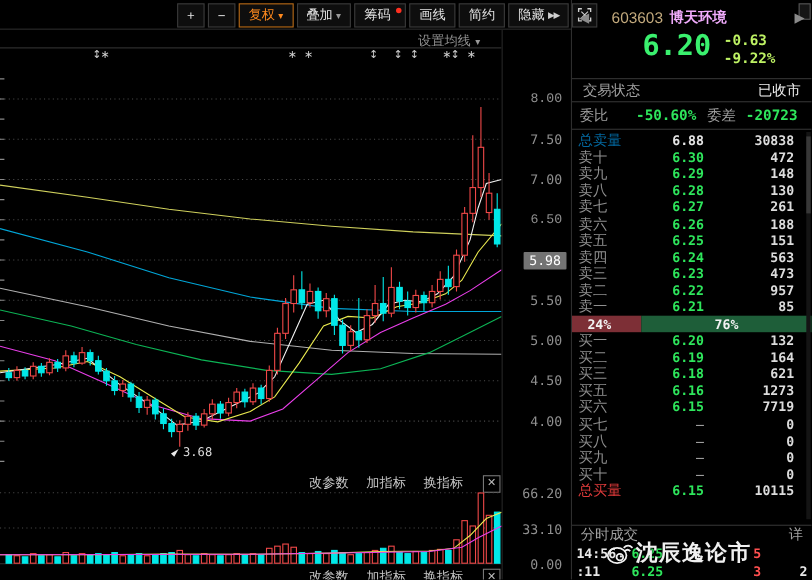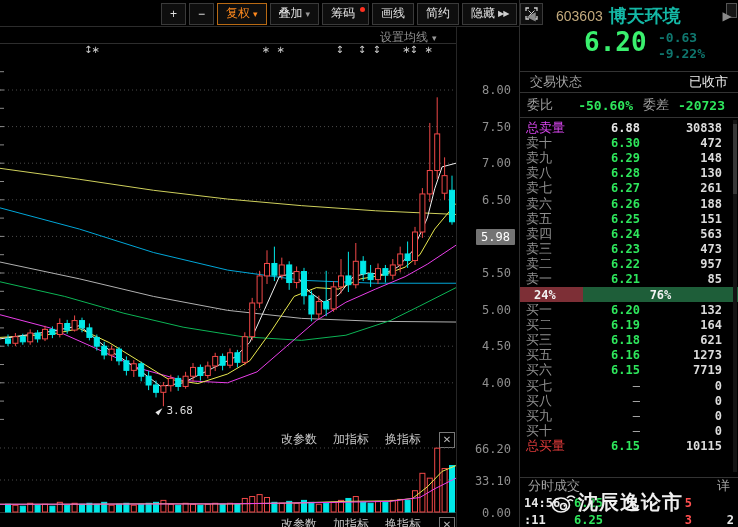--- a/index.html
+++ b/index.html
@@ -34,37 +34,37 @@
   #vol-links{top:431px;}
   #panel2-links{top:516px;}
   .close-box{width:14px;height:14px;border:1px solid #777;color:#bbb;font-size:10px;line-height:13px;
              text-align:center;margin-left:2px;cursor:pointer;}
 
   
   #right-panel{position:absolute;left:519px;top:0;width:219px;height:527px;border-left:1px solid #2e2e2e;box-sizing:border-box;}
   #rp-head{position:absolute;left:0;top:4px;width:100%;height:24px;display:flex;align-items:center;}
   .nav-arrow{color:#8a8a8a;font-size:12px;width:22px;text-align:center;cursor:pointer;}
   #stock-code{color:#c3aa7d;font-size:14px;margin-left:14px;}
-  #stock-name{color:#14b8a6;font-size:18px;font-weight:bold;margin-left:6px;flex:1;}
+  #stock-name{color:#f0abfc;font-size:13px;font-weight:bold;margin-left:6px;flex:1;}
   #price-big{position:absolute;left:64px;top:27px;font-size:26px;font-weight:bold;color:#3af06e;}
-  #chg-box{position:absolute;left:138px;top:30px;font-size:13px;font-weight:bold;color:#0f766e;line-height:16px;}
+  #chg-box{position:absolute;left:138px;top:30px;font-size:13px;font-weight:bold;color:#bef264;line-height:16px;}
   #status-row{position:absolute;left:0;top:71px;width:100%;height:22px;border-top:1px solid #333;border-bottom:1px solid #333;
               box-sizing:border-box;display:flex;align-items:center;justify-content:space-between;padding:0 10px;box-sizing:border-box;}
   #status-row .lab{color:#a0a0a0;font-size:13px;}
   #status-row .val{color:#ececec;font-size:13px;}
   #weibi-row{position:absolute;left:0;top:93px;width:100%;height:25px;border-bottom:1px solid #333;box-sizing:border-box;
              display:flex;align-items:center;padding:0 7px;font-size:13px;}
   #weibi-row .lab{color:#a0a0a0;}
   #weibi-row .grn{color:#2ee65c;font-weight:bold;}
   #ob{position:absolute;left:0;top:120px;width:100%;}
   .ob-row{height:15.2px;display:flex;align-items:center;padding:0 6px;font-size:12px;font-weight:bold;cursor:pointer;}
   .ob-row .lab{width:52px;color:#8f8f8f;font-weight:normal;font-size:13px;}
   .ob-row .price{width:62px;text-align:right;color:#2ee65c;}
   .ob-row .vol{flex:1;text-align:right;color:#dcdcdc;padding-right:10px;}
-  .ob-row .lab.grn{color:#d946ef;}
+  .ob-row .lab.grn{color:#0369a1;}
   .ob-row .lab.red{color:#e23b3b;}
   .ob-row .price.red{color:#e5e5e5;}
   .ob-row .price.dim{color:#bbb;font-weight:normal;}
   #ratio-bar{height:15px;display:flex;font-size:12px;font-weight:bold;color:#f2f2f2;}
   #ratio-left{background:#7d2f36;display:flex;align-items:center;padding-left:14px;}
   #ratio-right{background:#1e5e39;display:flex;align-items:center;justify-content:center;}
   #ticks-head{position:absolute;left:0;top:477px;width:100%;height:17px;border-top:1px solid #333;box-sizing:border-box;
               display:flex;justify-content:space-between;align-items:center;padding:0 8px;box-sizing:border-box;
               color:#a0a0a0;font-size:13px;}
   .tick-row{position:absolute;left:0;width:100%;height:16px;display:flex;align-items:center;padding:0 4px;
@@ -298,24 +298,24 @@
       <text x="335.5" y="26" fill="#cfcfcf" font-size="10" font-family="&quot;DejaVu Sans&quot;,sans-serif">↕</text>
       <text x="357.70000000000005" y="26" fill="#cfcfcf" font-size="10" font-family="&quot;DejaVu Sans&quot;,sans-serif">↕</text>
       <text x="372.5" y="26" fill="#cfcfcf" font-size="10" font-family="&quot;DejaVu Sans&quot;,sans-serif">↕</text>
       <text x="402.1" y="26" fill="#cfcfcf" font-size="10" font-family="&quot;DejaVu Sans&quot;,sans-serif">∗</text>
       <text x="409.5" y="26" fill="#cfcfcf" font-size="10" font-family="&quot;DejaVu Sans&quot;,sans-serif">↕</text>
       <text x="424.3" y="26" fill="#cfcfcf" font-size="10" font-family="&quot;DejaVu Sans&quot;,sans-serif">∗</text>
       <polygon points="155.4,385.22400000000005 162.4,381.22400000000005 158.4,388.22400000000005" fill="#e8e8e8"></polygon>
       <text x="166.4" y="387.22400000000005" fill="#dcdcdc" font-size="11" font-family="&quot;DejaVu Sans Mono&quot;,monospace">3.68</text>
     </svg>
   <div id="y-axis">
-      <div class="axis-label mono" style="top: 56px;">8.00</div>
+      <div class="axis-label mono" style="top: 56px; font-family: Liberation Mono, monospace;">8.00</div>
       <div class="axis-label mono" style="top: 92.6px;">7.50</div>
       <div class="axis-label mono" style="top: 129.2px;">7.00</div>
-      <div class="axis-label mono" style="top: 165.8px;">6.50</div>
+      <div class="axis-label mono" style="top: 165.8px; font-family: Liberation Mono, monospace;">6.50</div>
       <div class="axis-label mono" style="top: 239px;">5.50</div>
       <div class="axis-label mono" style="top: 275.6px;">5.00</div>
       <div class="axis-label mono" style="top: 312.2px;">4.50</div>
       <div class="axis-label mono" style="top: 348.8px;">4.00</div>
       <div class="axis-label current mono" style="top: 201.864px;">5.98</div>
     </div>
   <div id="v-sep"></div>
 
   <div id="vol-links" class="ind-links">
     <span>改参数</span>

